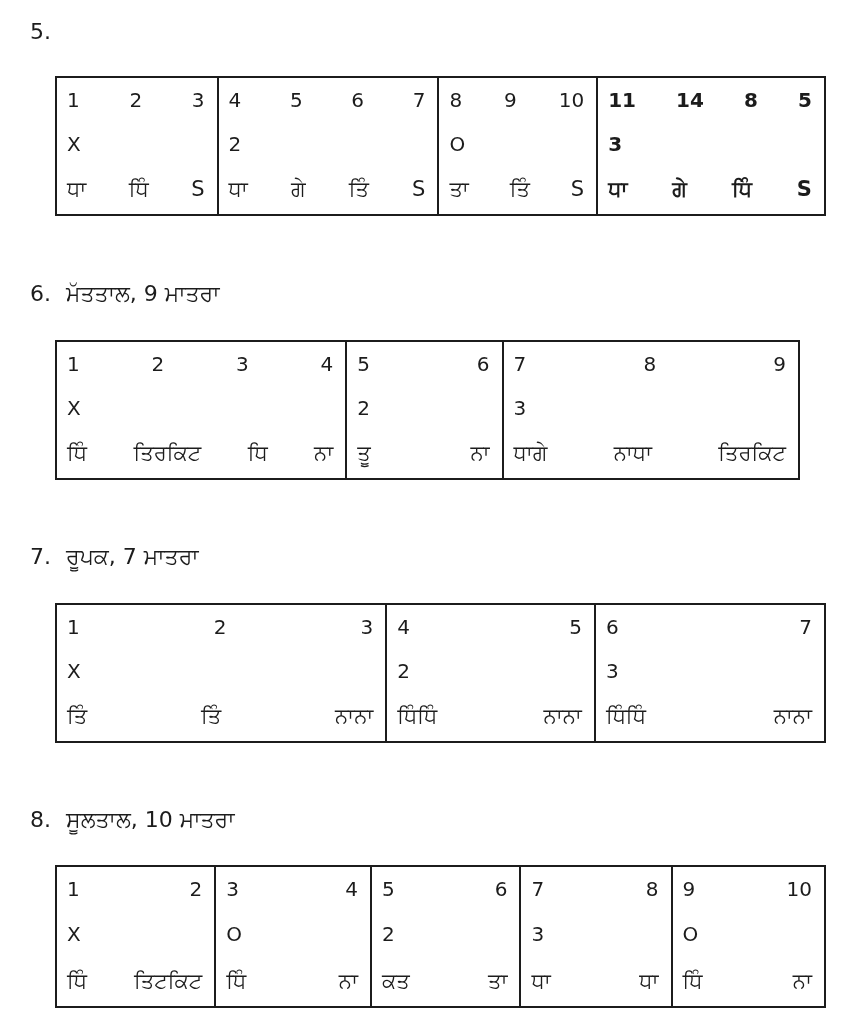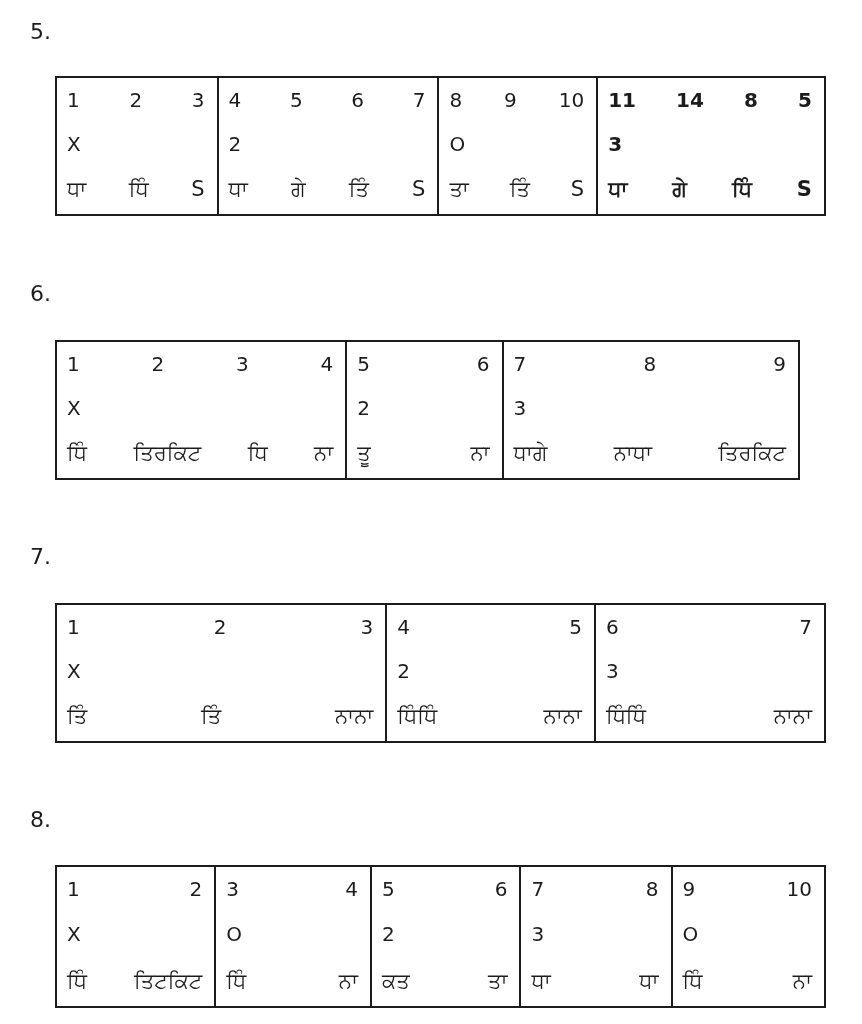--- a/index.html
+++ b/index.html
@@ -116,20 +116,21 @@
           <span>ਧਾ</span>
           <span>ਗੇ</span>
           <span>ਧਿੰ</span>
           <span>S</span>
         </div>
       </div>
     </div>
 
   <header class="taal-title title-1">
     <span class="t-num">6.</span>
+    <span class="t-text">ਮੱਤਤਾਲ, 9 ਮਾਤਰਾ</span>
   </header>
   <div class="taal-table table-1">
       <div class="vibhag" style="width: 38.9%;">
         <div class="beats-row">
           <span>1</span>
           <span>2</span>
           <span>3</span>
           <span>4</span>
         </div>
         <div class="symbol-row"><span>X</span></div>
@@ -161,20 +162,21 @@
         <div class="bols-row">
           <span>ਧਾਗੇ</span>
           <span>ਨਾਧਾ</span>
           <span>ਤਿਰਕਿਟ</span>
         </div>
       </div>
     </div>
 
   <header class="taal-title title-2">
     <span class="t-num">7.</span>
+    <span class="t-text">ਰੂਪਕ, 7 ਮਾਤਰਾ</span>
   </header>
   <div class="taal-table table-2">
       <div class="vibhag" style="width: 42.8%;">
         <div class="beats-row">
           <span>1</span>
           <span>2</span>
           <span>3</span>
         </div>
         <div class="symbol-row"><span>X</span></div>
         <div class="bols-row">
@@ -202,20 +204,21 @@
         <div class="symbol-row"><span>3</span></div>
         <div class="bols-row">
           <span>ਧਿੰਧਿੰ</span>
           <span>ਨਾਨਾ</span>
         </div>
       </div>
     </div>
 
   <header class="taal-title title-3">
     <span class="t-num">8.</span>
+    <span class="t-text">ਸੂਲਤਾਲ, 10 ਮਾਤਰਾ</span>
   </header>
   <div class="taal-table table-3">
       <div class="vibhag" style="width: 20.5%;">
         <div class="beats-row">
           <span>1</span>
           <span>2</span>
         </div>
         <div class="symbol-row"><span>X</span></div>
         <div class="bols-row">
           <span>ਧਿੰ</span>

